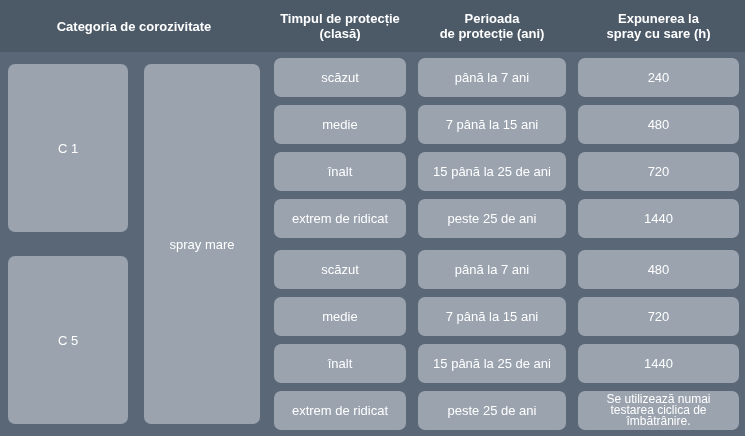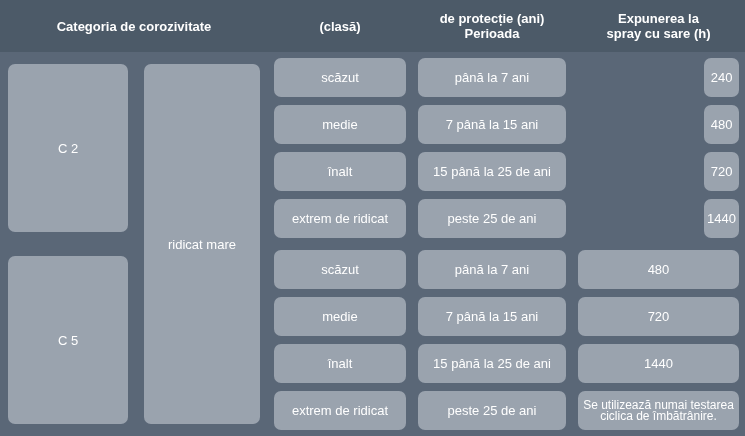--- a/index.html
+++ b/index.html
@@ -58,21 +58,21 @@
   }
   .col {
     box-sizing: border-box;
     display: flex;
     flex-direction: column;
   }
   .col-cat   { width: 136px; }
   .col-time  { width: 132px; }
   .col-class { width: 144px; }
   .col-per   { width: 160px; }
-  .col-spray { width: 173px; align-items: flex-end; }
+  .col-spray { width: 173px; }
 
   .group {
     flex: 1 1 0;
     display: flex;
     flex-direction: column;
     box-sizing: border-box;
     padding: 6px 8px;
   }
 
   .cell {
@@ -80,21 +80,21 @@
     border-radius: 7px;
     color: #ffffff;
     font-size: 13px;
     display: flex;
     align-items: center;
     justify-content: center;
     text-align: center;
     box-sizing: border-box;
     flex: 1 1 0;
     margin: 4px 0;
-    padding: 2px 3px;
+    padding: 2px 14px;
     line-height: 15px;
   }
   .cell.tall {
     flex: 1 1 0;
     margin: 6px 0;
   }
   .cell.small-note {
     font-size: 12px;
     line-height: 11px;
   }
@@ -110,51 +110,52 @@
 <body>
 
 <div class="table-wrap">
 
   <div class="header-row">
     <div class="header-cell hc-1">
       <span>Categoria de corozivitate</span>
     </div>
     <div class="header-cell hc-2">
       <div>
+        <span>Timpul de protecție</span>
         <span>(clasă)</span>
       </div>
     </div>
     <div class="header-cell hc-3">
       <div>
+        <span>Perioada</span>
         <span>de protecție (ani)</span>
-        <span>Perioada</span>
       </div>
     </div>
     <div class="header-cell hc-4">
       <div>
         <span>Expunerea la</span>
         <span>spray cu sare (h)</span>
       </div>
     </div>
   </div>
 
   <div class="body-area">
 
     <div class="col col-cat">
       <div class="group">
-        <div class="cell tall">C 2</div>
+        <div class="cell tall">C 1</div>
       </div>
       <div class="group">
         <div class="cell tall">C 5</div>
       </div>
     </div>
 
     <div class="col col-time">
       <div class="group">
-        <div class="cell tall">ridicat mare</div>
+        <div class="cell tall">spray mare</div>
       </div>
     </div>
 
     <div class="col col-class">
       <div class="stack">
         <div class="cell">scăzut</div>
         <div class="cell">medie</div>
         <div class="cell">înalt</div>
         <div class="cell">extrem de ridicat</div>
       </div>

